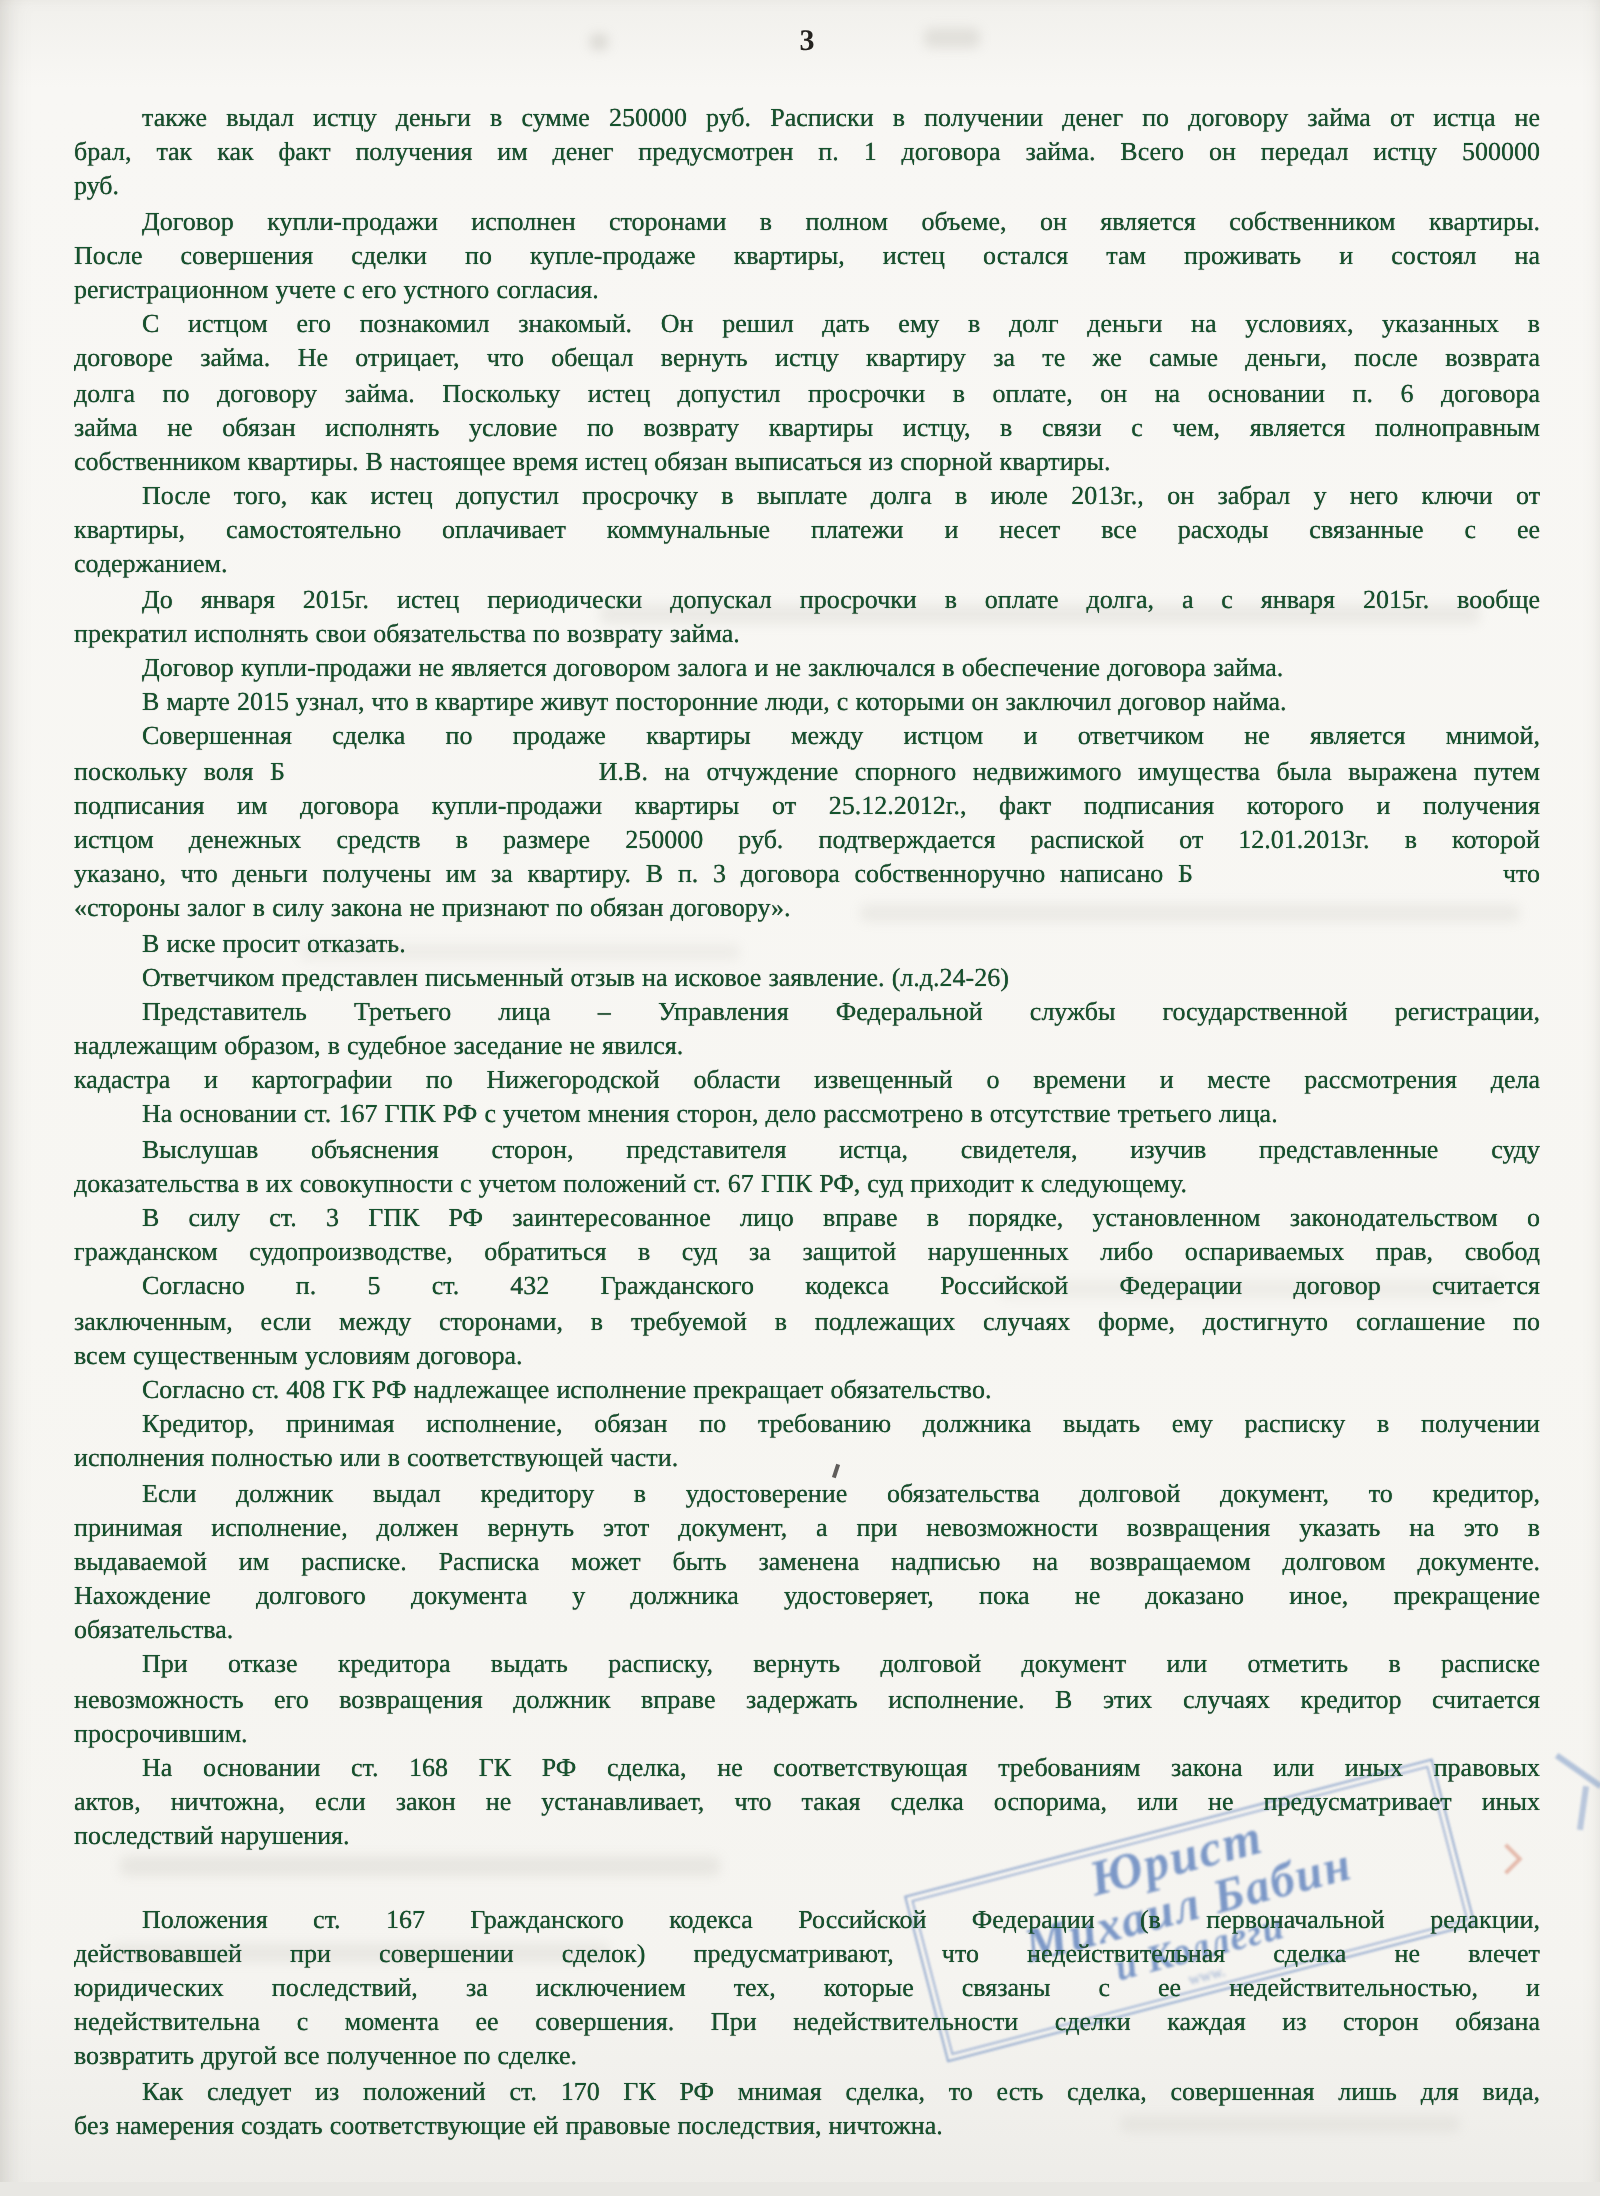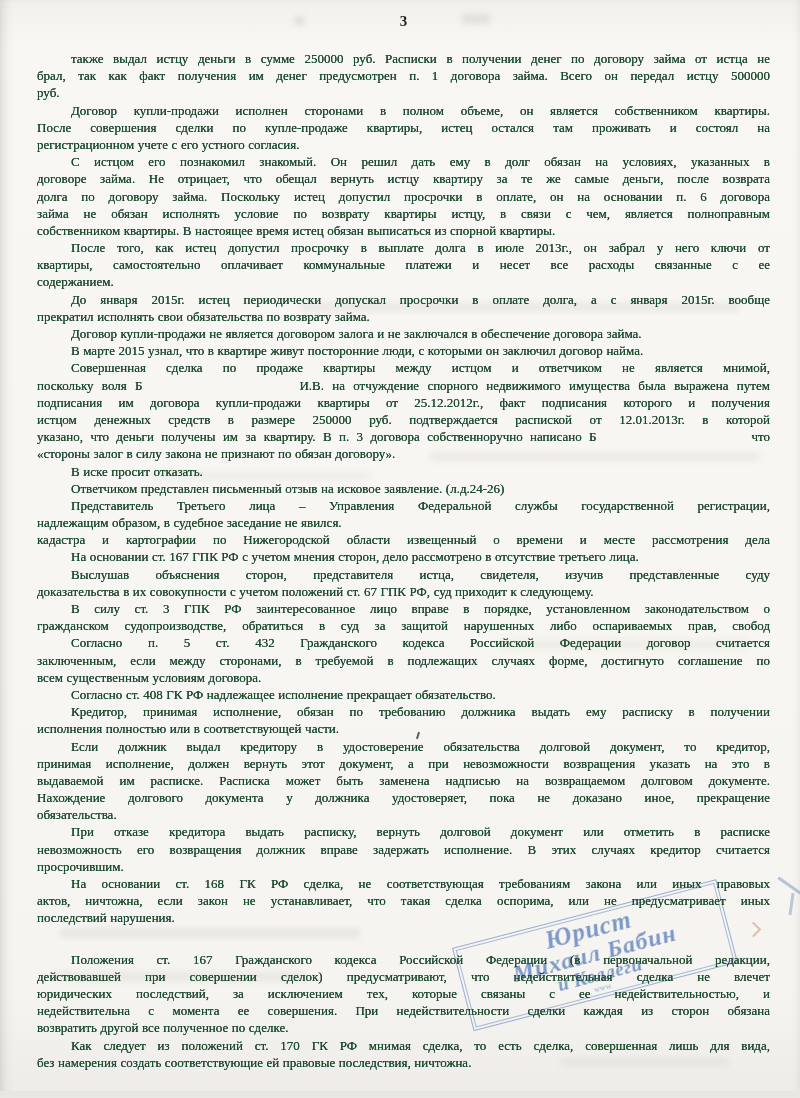--- a/index.html
+++ b/index.html
@@ -74,21 +74,21 @@
     </div>
   </div>
 
   <div class="doc">
       <div class="line indent">также выдал истцу деньги в сумме 250000 руб. Расписки в получении денег по договору займа от истца не</div>
       <div class="line">брал, так как факт получения им денег предусмотрен п. 1 договора займа. Всего он передал истцу 500000</div>
       <div class="line last">руб.</div>
       <div class="line indent">Договор купли-продажи исполнен сторонами в полном объеме, он является собственником квартиры.</div>
       <div class="line">После совершения сделки по купле-продаже квартиры, истец остался там проживать и состоял на</div>
       <div class="line last">регистрационном учете с его устного согласия.</div>
-      <div class="line indent">С истцом его познакомил знакомый. Он решил дать ему в долг обязан на условиях, указанных в</div>
+      <div class="line indent">С истцом его познакомил знакомый. Он решил дать ему в долг деньги на условиях, указанных в</div>
       <div class="line">договоре займа. Не отрицает, что обещал вернуть истцу квартиру за те же самые деньги, после возврата</div>
       <div class="line">долга по договору займа. Поскольку истец допустил просрочки в оплате, он на основании п. 6 договора</div>
       <div class="line">займа не обязан исполнять условие по возврату квартиры истцу, в связи с чем, является полноправным</div>
       <div class="line last">собственником квартиры. В настоящее время истец обязан выписаться из спорной квартиры.</div>
       <div class="line indent">После того, как истец допустил просрочку в выплате долга в июле 2013г., он забрал у него ключи от</div>
       <div class="line">квартиры, самостоятельно оплачивает коммунальные платежи и несет все расходы связанные с ее</div>
       <div class="line last">содержанием.</div>
       <div class="line indent">До января 2015г. истец периодически допускал просрочки в оплате долга, а с января 2015г. вообще</div>
       <div class="line last">прекратил исполнять свои обязательства по возврату займа.</div>
       <div class="line indent last">Договор купли-продажи не является договором залога и не заключался в обеспечение договора займа.</div>

